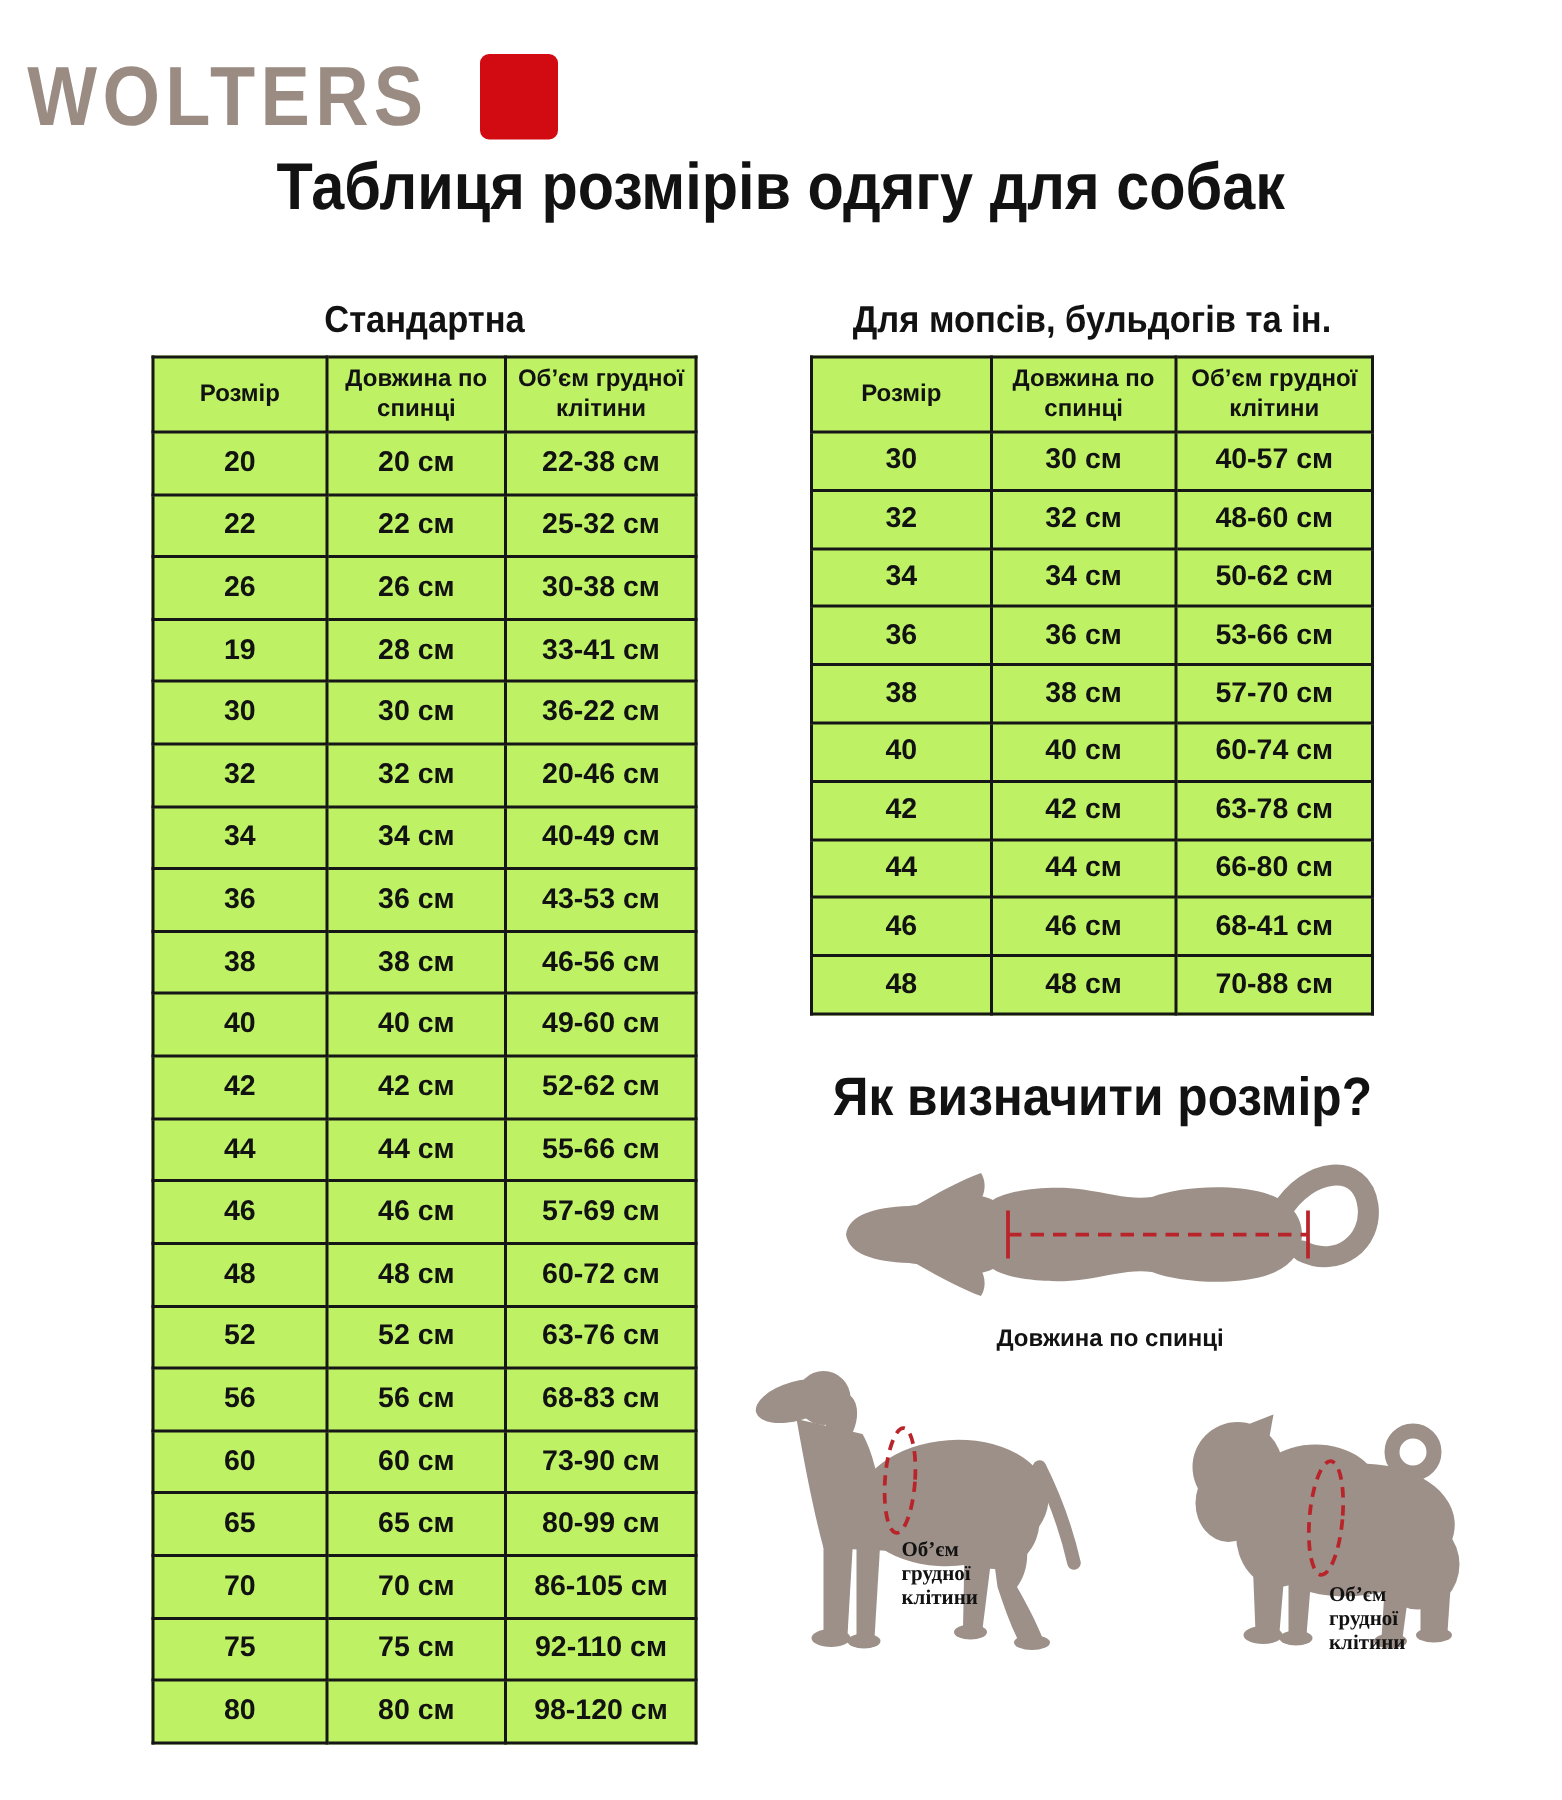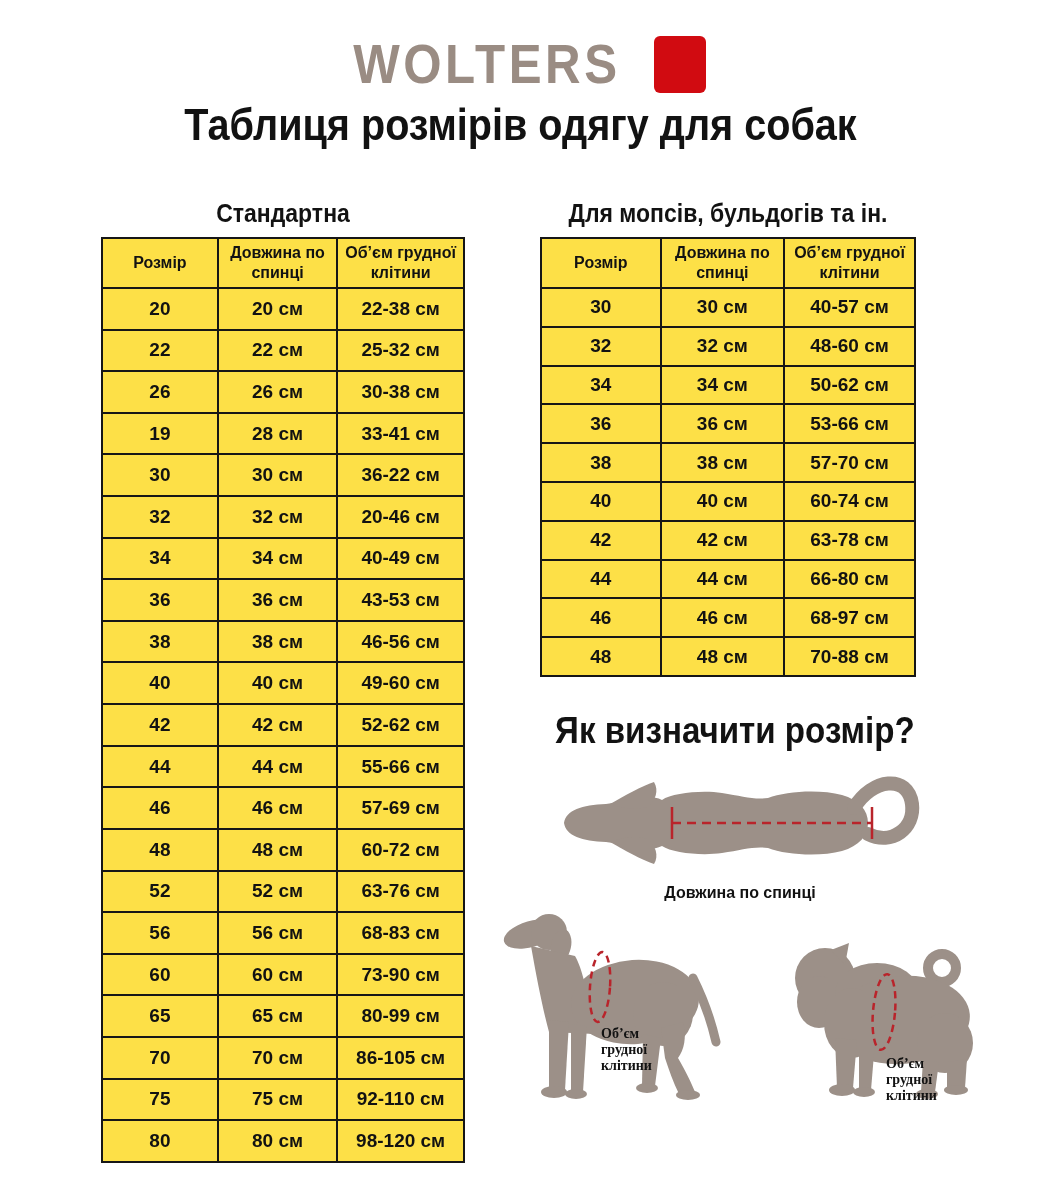--- a/index.html
+++ b/index.html
@@ -12,21 +12,21 @@
   *{box-sizing:border-box;}
   html,body{margin:0;padding:0;}
   body{
     width:1041px;height:1200px;position:relative;background:#ffffff;
     font-family:"Liberation Sans", sans-serif;color:var(--ink);
     overflow:hidden;
   }
   
   .logo-row{
     position:absolute;top:30px;left:0;width:1041px;height:68px;
-    display:flex;justify-content:center;align-items:center;gap:16px;
+    display:flex;align-items:center;gap:16px;
   }
   .logo-text{
     font-size:56px;font-weight:700;letter-spacing:4px;color:var(--taupe);
     line-height:1;transform:scaleX(.88);transform-origin:center;
   }
   .logo-square{
     width:52px;height:57px;background:var(--red);border-radius:6px;flex:0 0 auto;
   }
   .page-title{
     position:absolute;top:100px;left:0;width:1041px;margin:0;
@@ -35,21 +35,21 @@
   }
   
   .tbl-heading{
     position:absolute;margin:0;text-align:center;font-size:25px;font-weight:800;
     transform:scaleX(.92);transform-origin:center;white-space:nowrap;
   }
   #heading-standard{top:199px;left:101px;width:364px;}
   #heading-pugs{top:199px;left:540px;width:376px;}
   table.size-table{
     position:absolute;border-collapse:collapse;table-layout:fixed;
-    background:#fde047;
+    background:#bef264;
   }
   #table-standard{top:237px;left:101px;width:364px;height:926px;}
   #table-pugs{top:237px;left:540px;width:376px;height:440px;}
   .size-table th,.size-table td{
     border:2px solid #161616;text-align:center;vertical-align:middle;padding:0 2px;
   }
   .size-table thead tr{height:50px;}
   .size-table th{font-size:16px;font-weight:700;line-height:1.25;}
   .size-table td{font-size:19px;font-weight:700;}
   .size-table col.c1{width:32%;}
@@ -261,21 +261,21 @@
         <td>63-78 см</td>
       </tr>
       <tr>
         <td>44</td>
         <td>44 см</td>
         <td>66-80 см</td>
       </tr>
       <tr>
         <td>46</td>
         <td>46 см</td>
-        <td>68-97 см</td>
+        <td>68-41 см</td>
       </tr>
       <tr>
         <td>48</td>
         <td>48 см</td>
         <td>70-88 см</td>
       </tr>
     </tbody>
   </table>
 
 <h2 class="guide-heading">Як визначити розмір?</h2>

